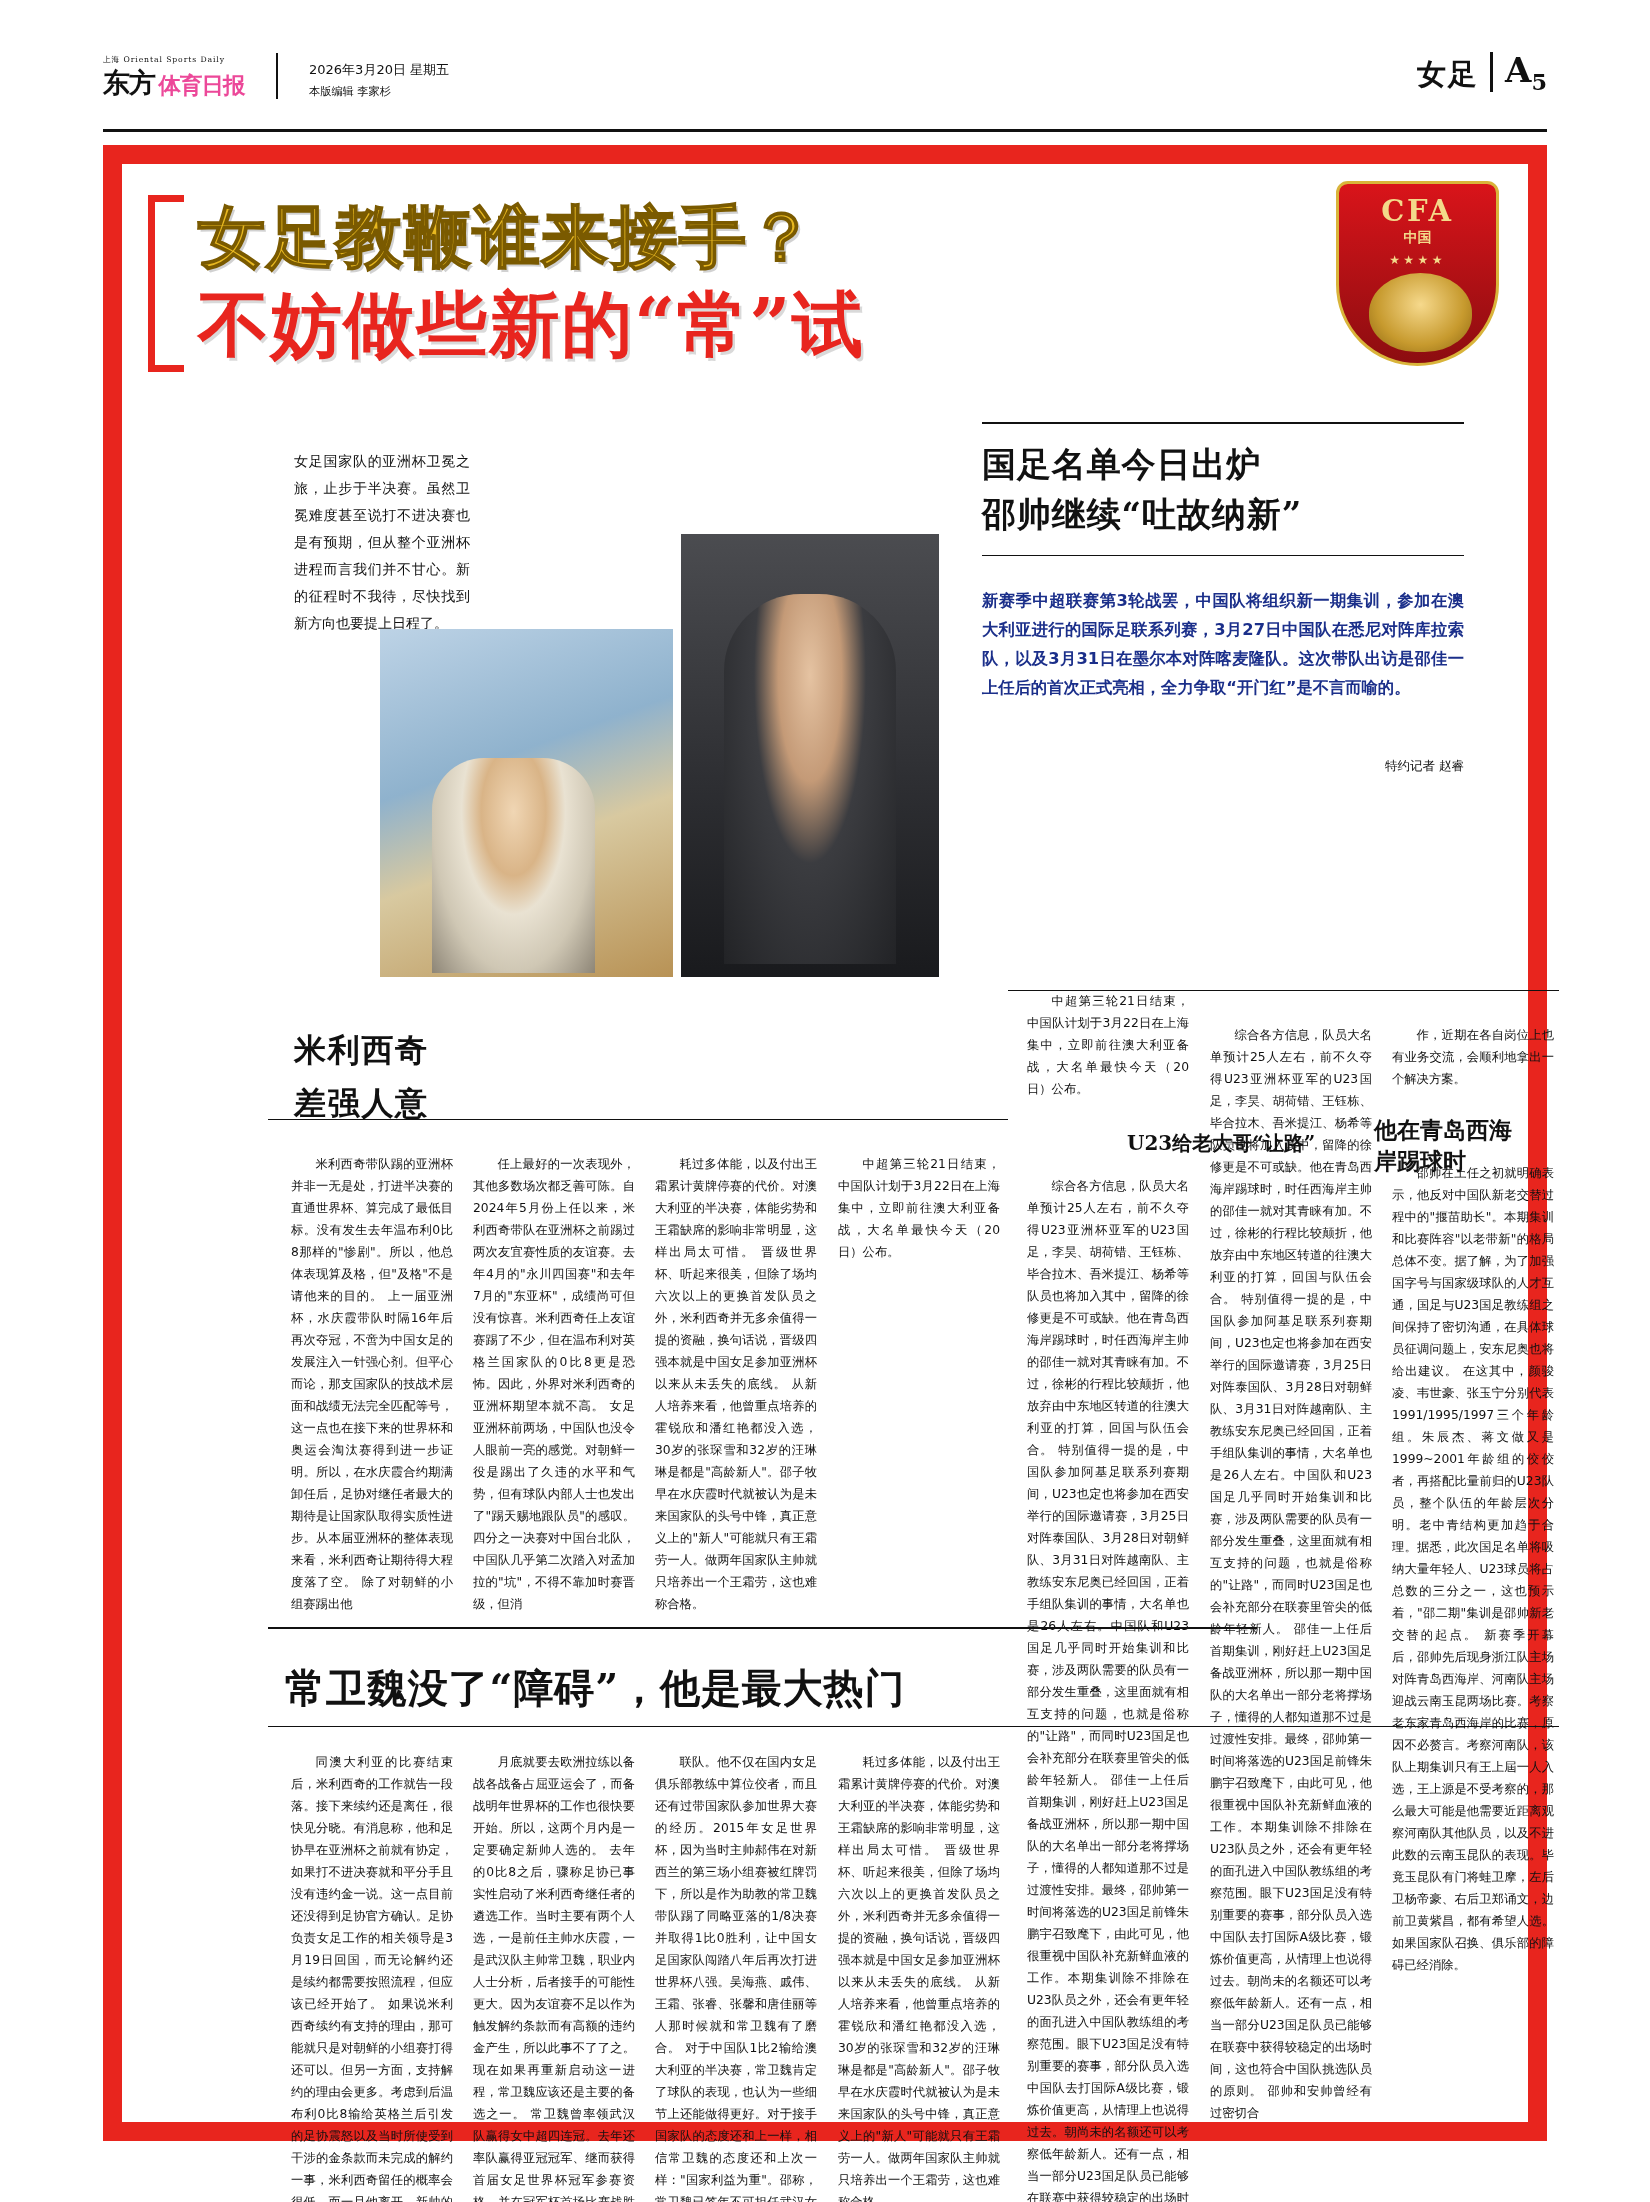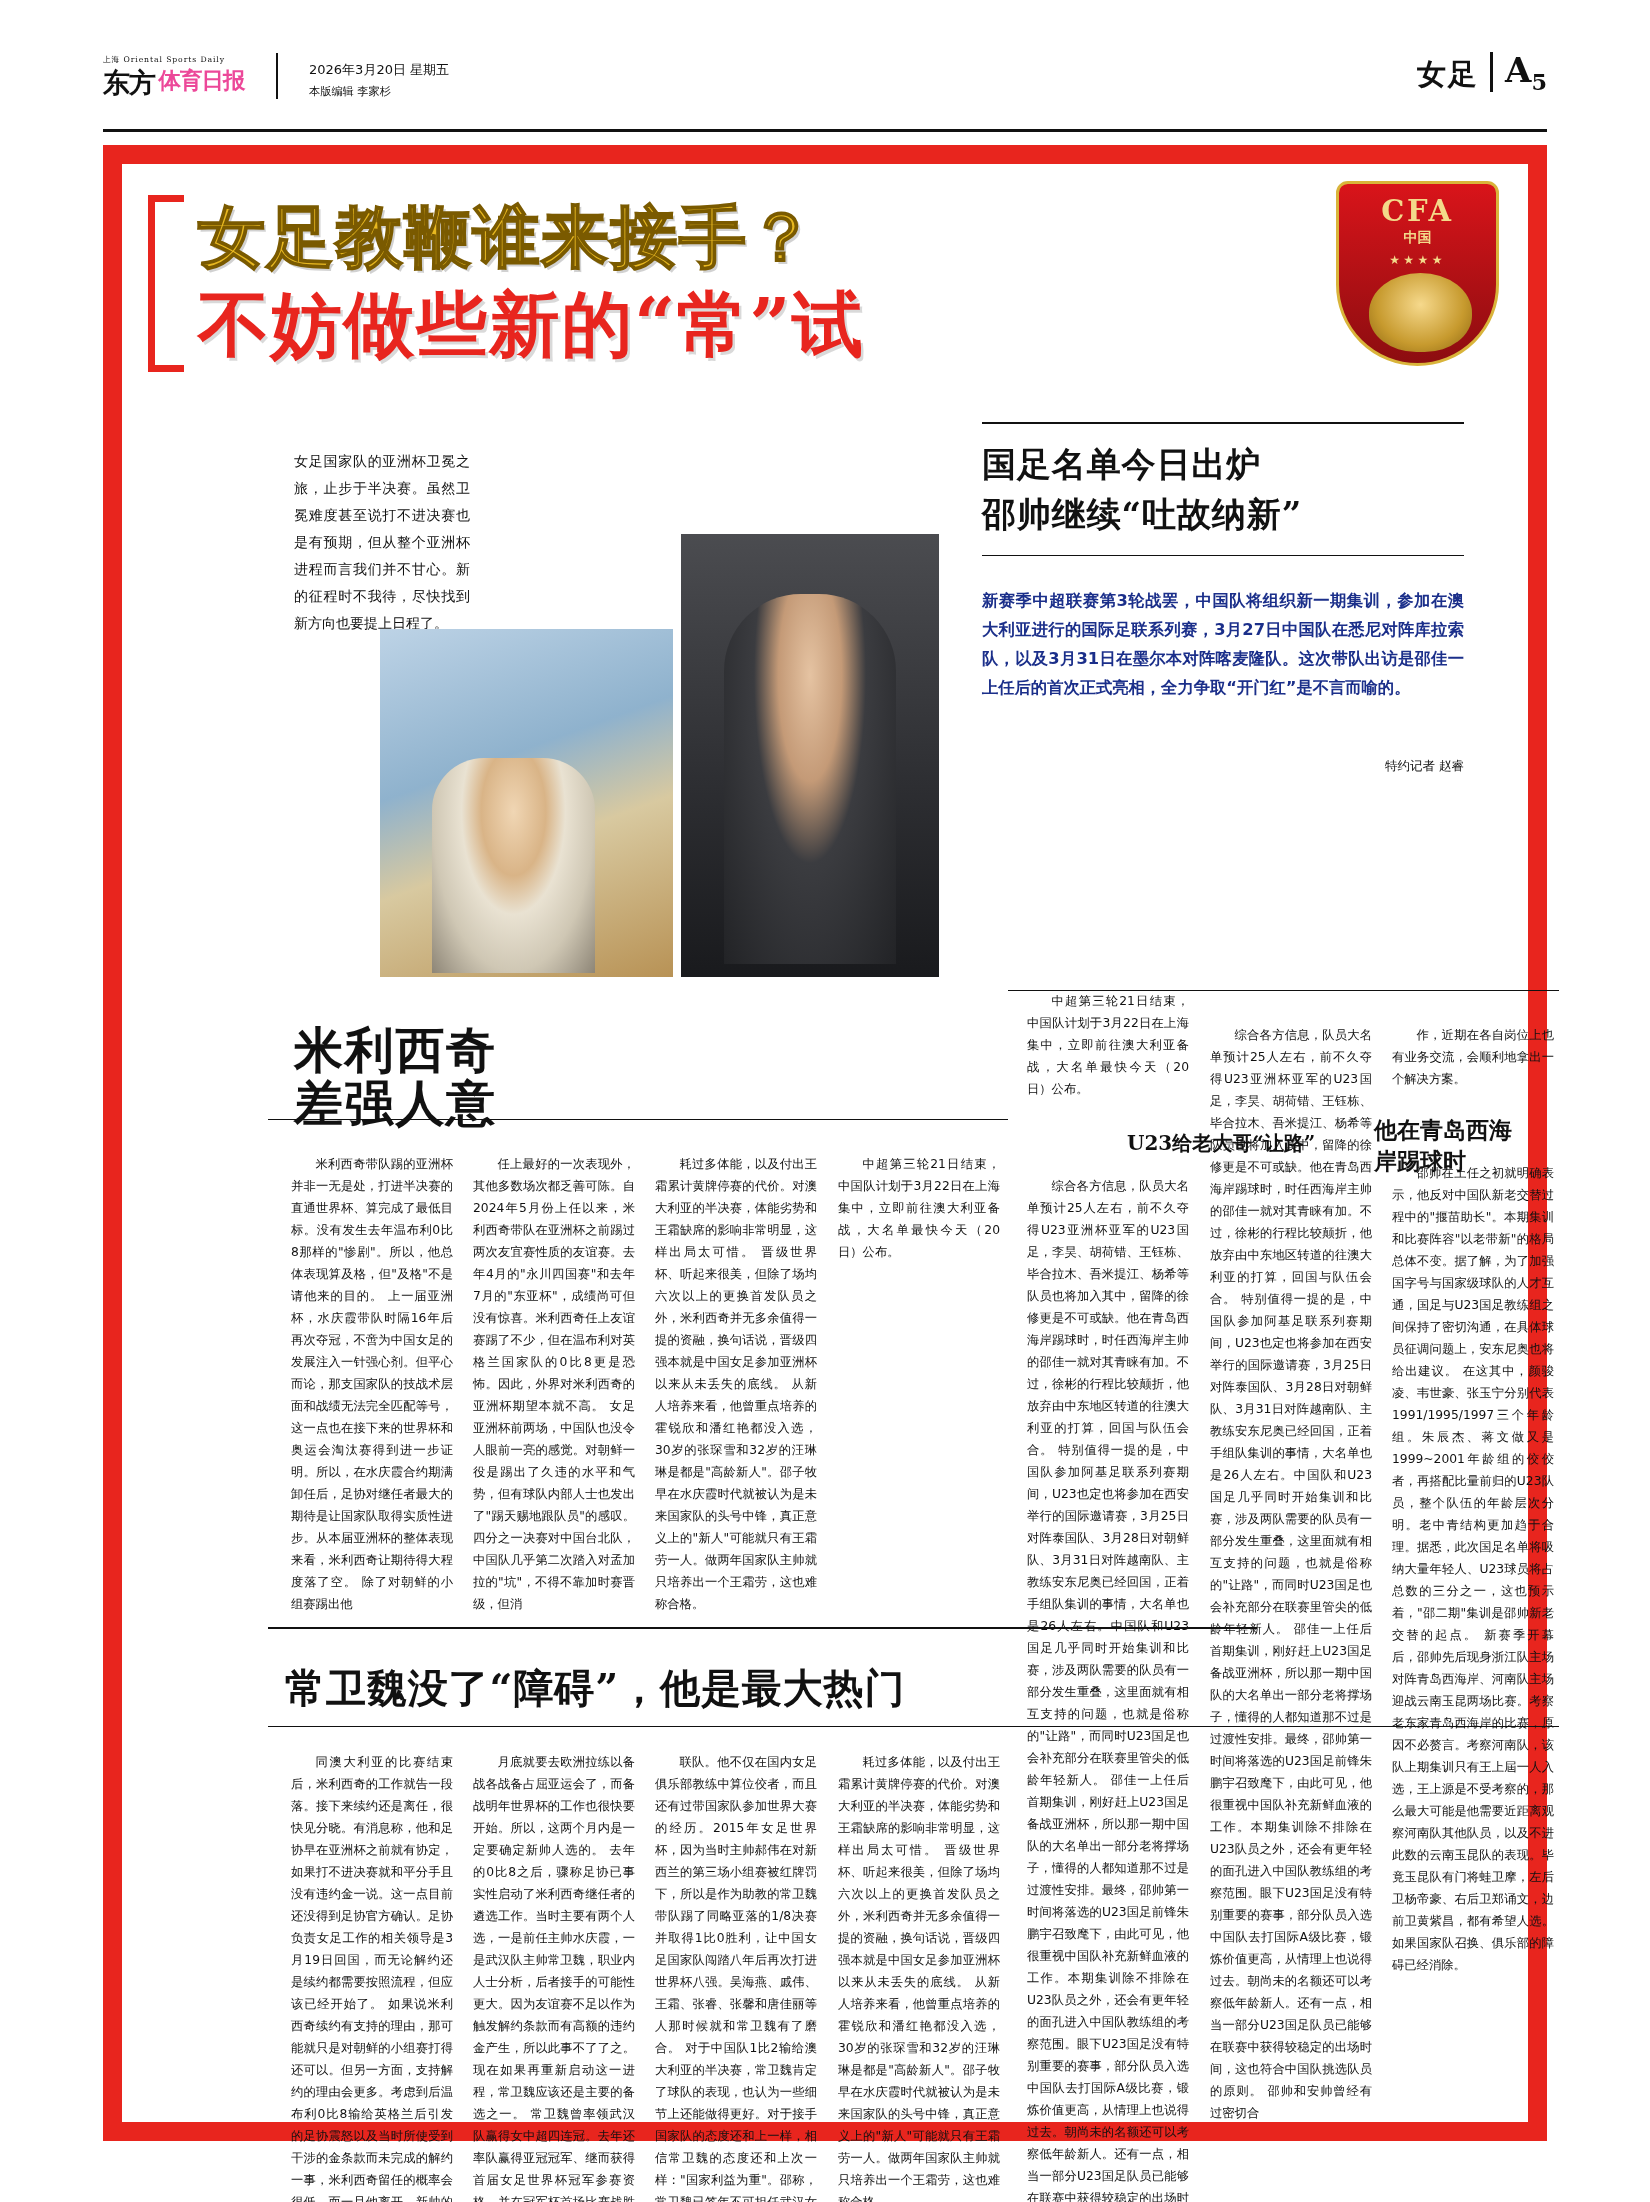--- a/index.html
+++ b/index.html
@@ -4,21 +4,21 @@
 <style>
   html,body{margin:0;padding:0;background:#ffffff;}
   body{width:1650px;height:2203px;font-family:"DejaVu Sans","Liberation Sans",sans-serif;color:#111;}
   .page{position:relative;width:1650px;height:2203px;background:#fff;overflow:hidden;}
 
   
   .masthead{position:absolute;left:0;top:0;width:1650px;height:129px;background:#fff;}
   .mh-inner{position:absolute;left:103px;top:53px;display:flex;align-items:flex-end;gap:28px;}
   .logo-box{display:flex;flex-direction:column;align-items:flex-start;}
   .logo-top{font-size:7.7px;letter-spacing:0.9px;color:#111;font-family:"DejaVu Serif","Liberation Serif",serif;}
-  .logo-main{display:flex;align-items:flex-start;gap:3.4px;}
+  .logo-main{display:flex;align-items:flex-end;gap:3.4px;}
   .logo-cn{font-size:27px;font-weight:bold;font-family:"DejaVu Serif","Liberation Serif",serif;color:#111;letter-spacing:-0.9px;}
   .logo-cn2{font-size:22.4px;font-weight:bold;font-family:"DejaVu Serif","Liberation Serif",serif;color:#ec4899;letter-spacing:-0.9px;}
   .mh-divider{width:1.7px;height:46px;background:#111;margin:0 3.4px 1.7px 3.4px;}
   .mh-dates{display:flex;flex-direction:column;justify-content:flex-end;gap:5.2px;padding-bottom:1.7px;}
   .mh-date{font-size:13px;color:#111;}
   .mh-editor{font-size:11.2px;color:#111;}
   .mh-right{position:absolute;right:103px;top:50px;display:flex;align-items:flex-end;gap:12px;}
   .mh-sec{font-size:29px;font-weight:bold;color:#111;font-family:"DejaVu Serif","Liberation Serif",serif;letter-spacing:1.7px;}
   .mh-bar{width:2.6px;height:40px;background:#111;margin-bottom:2.6px;}
   .mh-page{font-size:34px;font-weight:bold;color:#111;font-family:"DejaVu Serif","Liberation Serif",serif;}
@@ -53,21 +53,21 @@
   .photoB{position:absolute;left:559px;top:370px;width:258px;height:443px;background:linear-gradient(180deg,#4b4c50 0%,#2e2f33 55%,#191a1d 100%);overflow:hidden;}
   .photoB:after{content:"";position:absolute;left:43px;top:60px;width:172px;height:370px;background:radial-gradient(ellipse at 50% 22%,#e5c3a2 0%,#c49a77 26%,#3b3c40 46%,#222326 100%);border-radius:77px 77px 0 0;}
 
   
   .r-hl{position:absolute;left:860px;top:275px;width:482px;}
   .r-hl h2{margin:0;font-family:"DejaVu Serif","Liberation Serif",serif;font-size:34px;line-height:50px;font-weight:bold;color:#111;letter-spacing:0.9px;}
   .r-lede{position:absolute;left:860px;top:422px;width:482px;font-size:16.3px;line-height:29px;color:#1b2f8a;text-align:justify;font-weight:bold;}
   .r-lede-by{position:absolute;left:860px;top:594px;width:482px;text-align:right;font-size:12.5px;color:#111;}
 
   
-  .sec-mili{position:absolute;left:172px;top:860px;width:284px;font-family:"DejaVu Serif","Liberation Serif",serif;font-size:49px;line-height:53px;font-weight:bold;color:#111;letter-spacing:1.7px;}
+  .sec-mili{position:absolute;left:172px;top:860px;width:284px;font-family:"DejaVu Serif","Liberation Serif",serif;font-size:32px;line-height:53px;font-weight:bold;color:#111;letter-spacing:1.7px;}
   .sec-chang{position:absolute;left:163px;top:1497px;width:946px;font-family:"DejaVu Serif","Liberation Serif",serif;font-size:40px;font-weight:bold;color:#111;letter-spacing:0.9px;white-space:nowrap;}
   .sub-u23{position:absolute;left:1005px;top:966px;font-family:"DejaVu Serif","Liberation Serif",serif;font-size:20px;font-weight:bold;color:#111;}
   .sub-shao{position:absolute;left:1252px;top:951px;font-family:"DejaVu Serif","Liberation Serif",serif;font-size:23px;font-weight:bold;color:#111;}
 
   
   .rule-thin{position:absolute;background:#111;height:0.9px;}
   .rule-mid{position:absolute;background:#111;height:1.7px;}
 
   
   .col{position:absolute;font-size:12.3px;line-height:22px;color:#111;text-align:justify;text-justify:inter-ideograph;}

